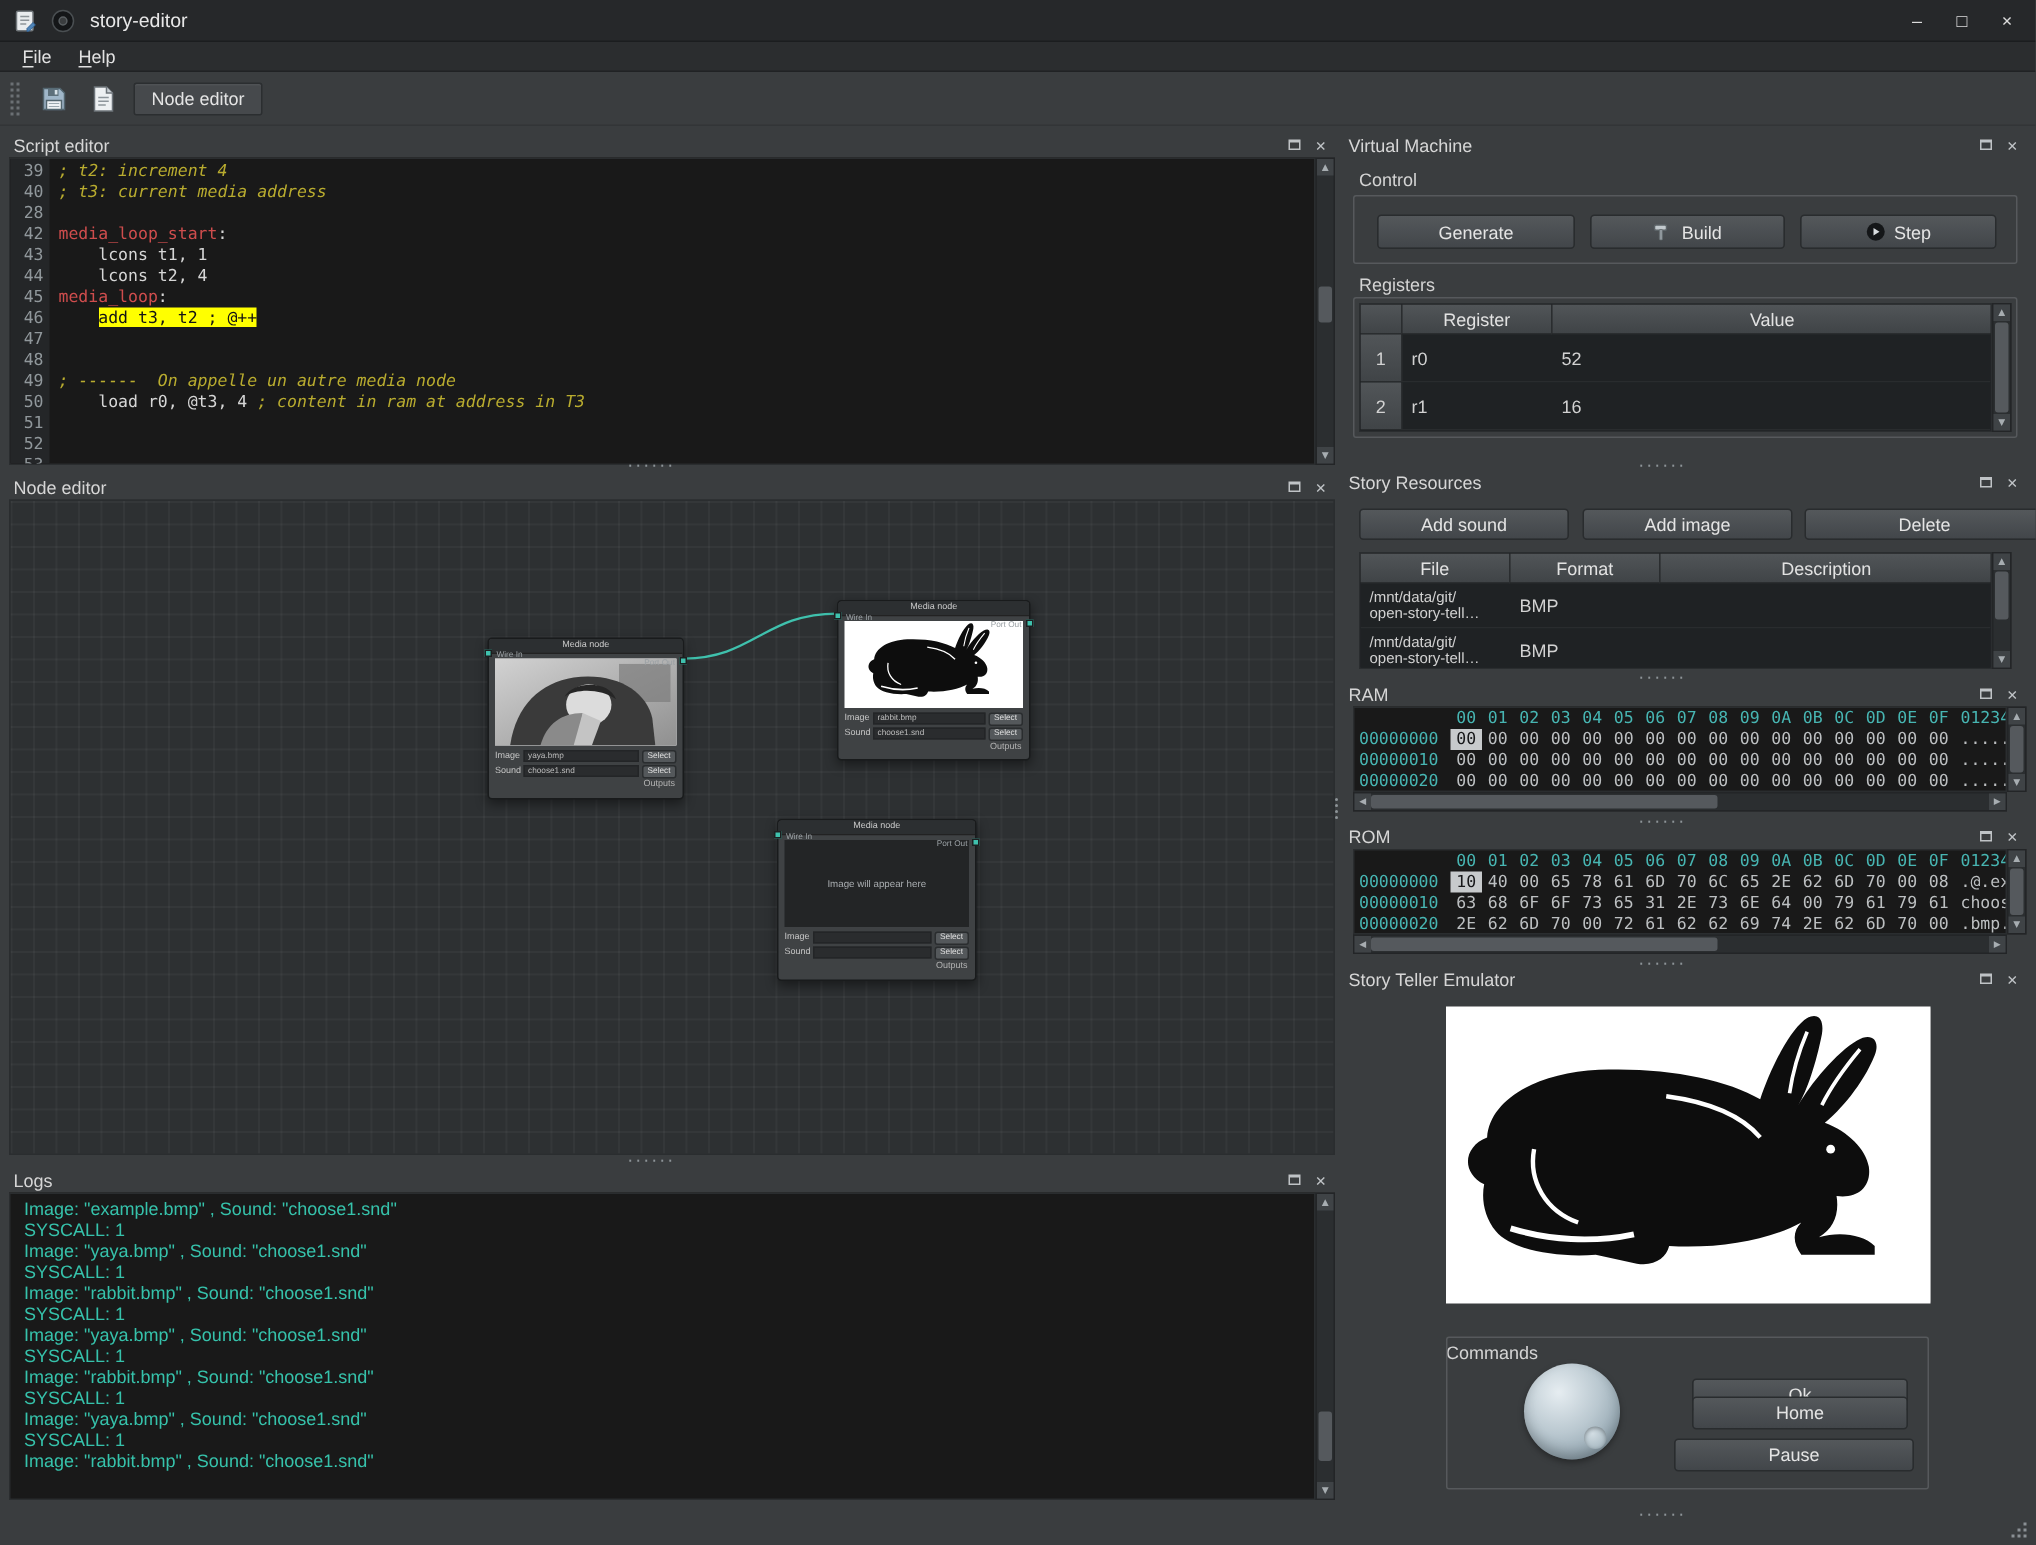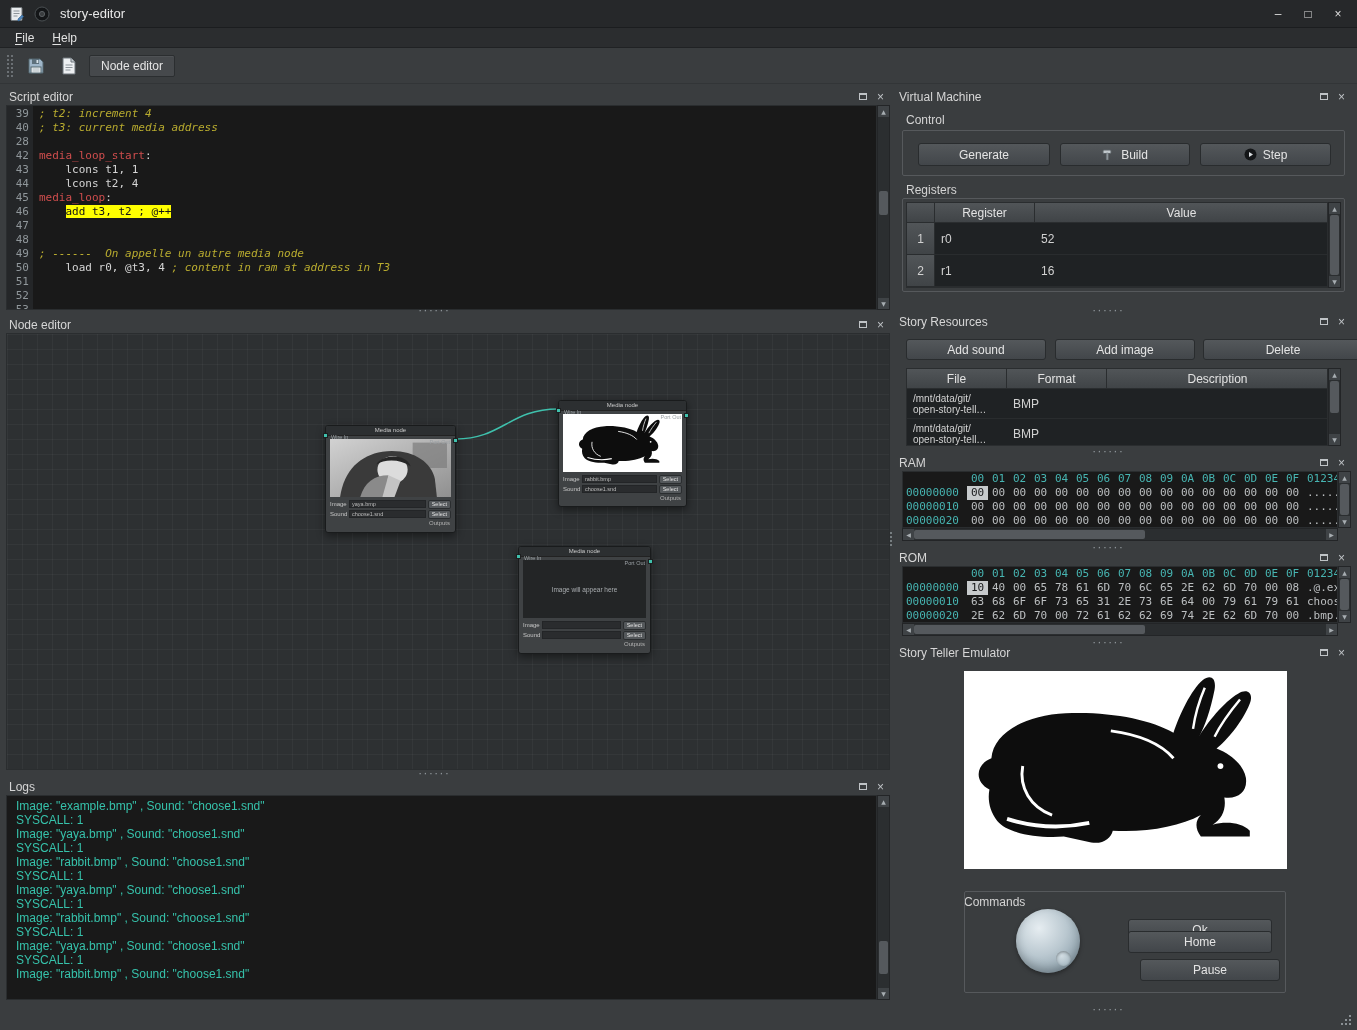--- a/index.html
+++ b/index.html
@@ -723,21 +723,21 @@
         <use href="#rabbitShape"></use>
       </svg>
   </div>
   <span class="group-label" style="left:68px;top:230px;margin-top:21px;">Commands</span>
   <div class="groupbox" style="left:68px;top:247px;width:322px;height:102px;"></div>
   <div class="knob" style="left:120px;top:265px;width:64px;height:64px;">
     <span class="knob-dot"></span>
   </div>
   <div class="btn" style="left:232px;top:259px;width:144px;height:22px;margin-top:16px;">Ok</div>
   <div class="btn" style="left:232px;top:287px;width:144px;height:22px;">Home</div>
-  <div class="btn" style="left:244px;top:315px;width:140px;height:22px;">Pause</div>
+  <div class="btn" style="left:220px;top:315px;width:160px;height:22px;">Pause</div>
 </div>
 <div class="splitter-dots" style="left:1092px;top:1006px;">······</div>
 
 <div class="resize-grip">
   <i style="right:0;bottom:0;"></i>
     <i style="right:4px;bottom:0;"></i>
     <i style="right:0;bottom:4px;"></i>
   <i style="right:8px;bottom:0;"></i>
     <i style="right:4px;bottom:4px;"></i>
     <i style="right:0;bottom:8px;"></i>

